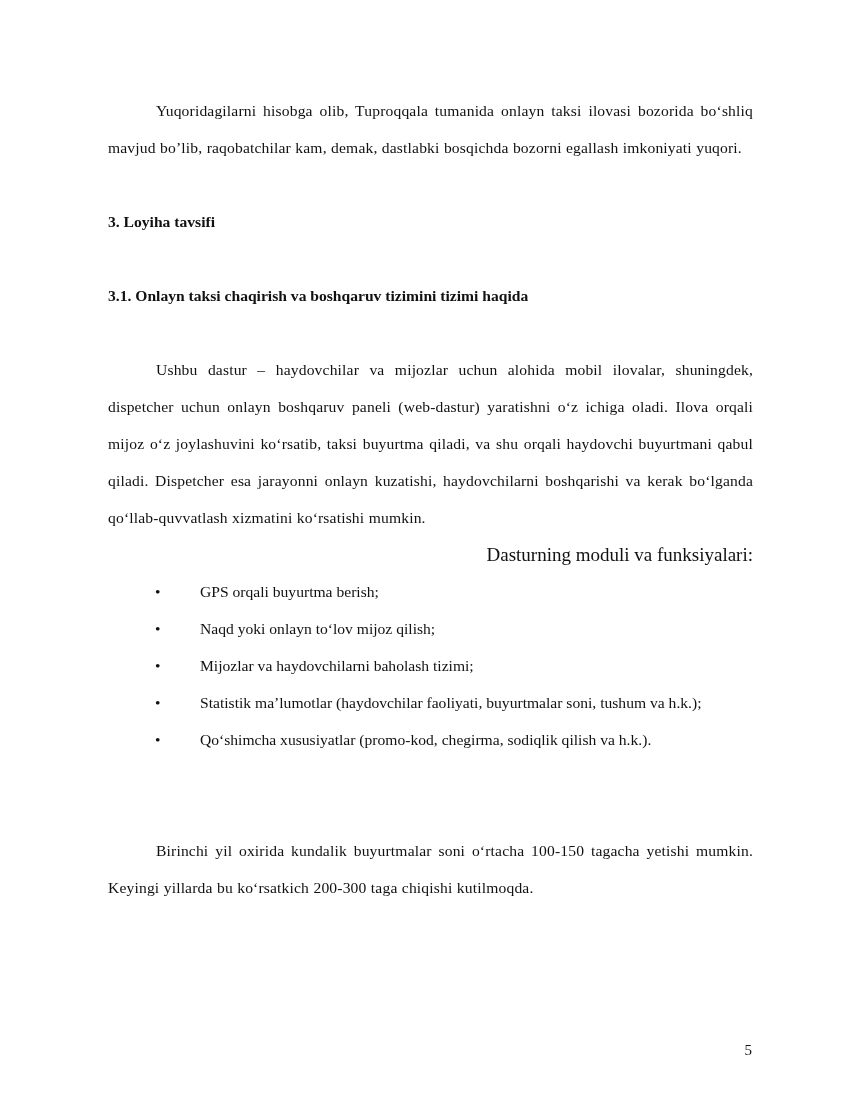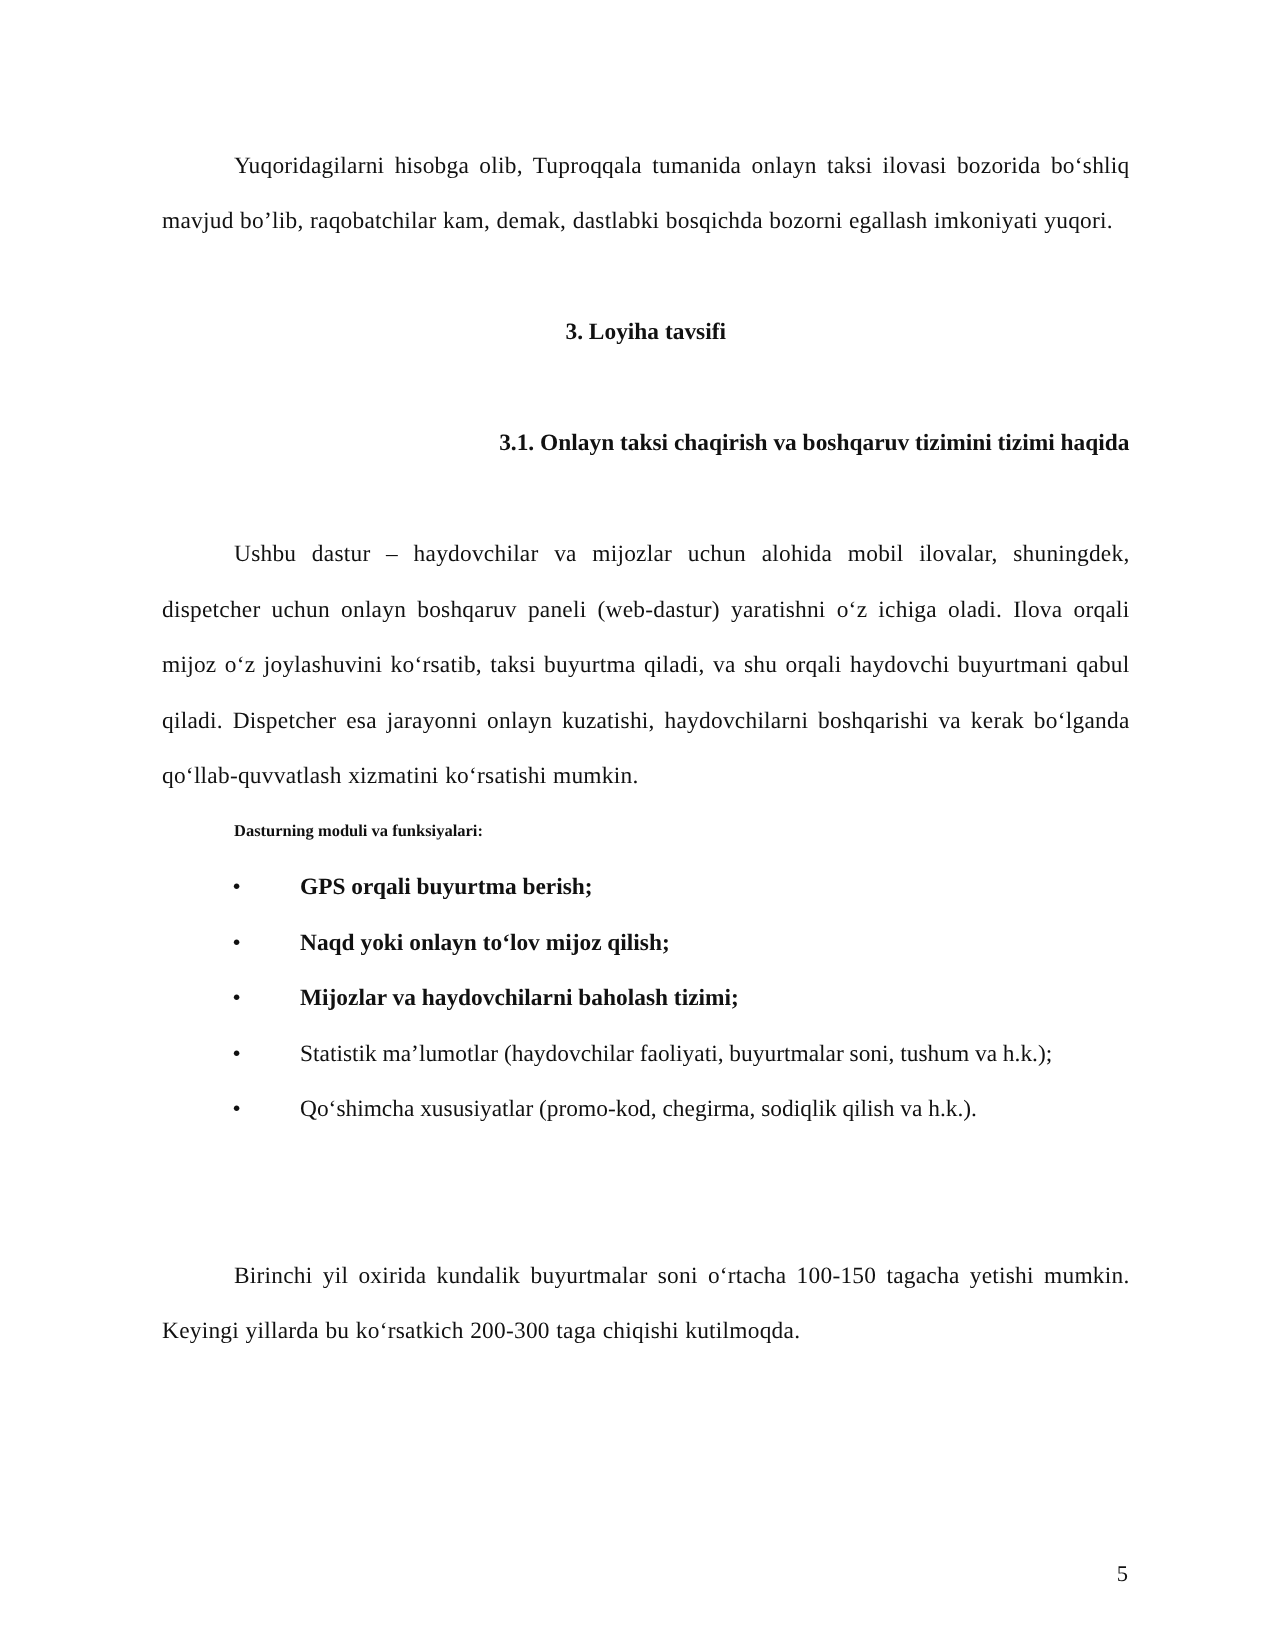--- a/index.html
+++ b/index.html
@@ -37,36 +37,36 @@
     hyphens: none;
   }
   p.body-par.last-line-left {
     text-align-last: left;
   }
   .heading-center {
     margin: 0;
     font-size: 15.6px;
     line-height: 37px;
     font-weight: bold;
-    text-align: center;
+    text-align: left;
   }
   .heading-sub {
     margin: 0;
     font-size: 15.6px;
     line-height: 37px;
     font-weight: bold;
-    text-align: right;
+    text-align: left;
   }
   .bold-lead {
     margin: 0;
-    font-size: 11px;
+    font-size: 19px;
     line-height: 37px;
-    font-weight: bold;
+    font-weight: normal;
     text-indent: 48px;
-    text-align: left;
+    text-align: right;
   }
   .spacer-line {
     height: 37px;
   }
   ul.bullets {
     margin: 0;
     padding: 0;
     list-style: none;
   }
   ul.bullets li {
@@ -86,21 +86,20 @@
     font-size: 15.6px;
     line-height: 37px;
   }
   ul.bullets li .bullet-text {
     display: block;
     text-indent: 92px;
     text-align: justify;
   }
   ul.bullets li.single-line .bullet-text {
     text-align-last: left;
-    font-weight: bold;
   }
   
   ul.bullets li.wrapped .bullet-text {
     text-align: justify;
     text-align-last: left;
   }
   .page-number {
     position: absolute;
     right: 98px;
     bottom: 42px;

